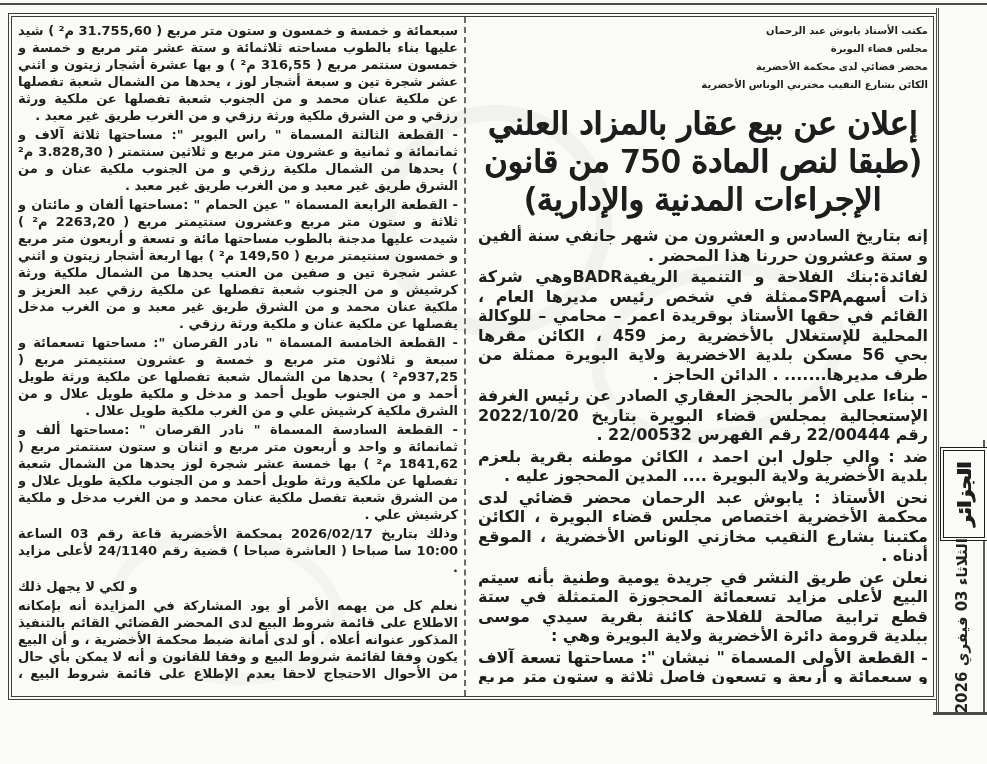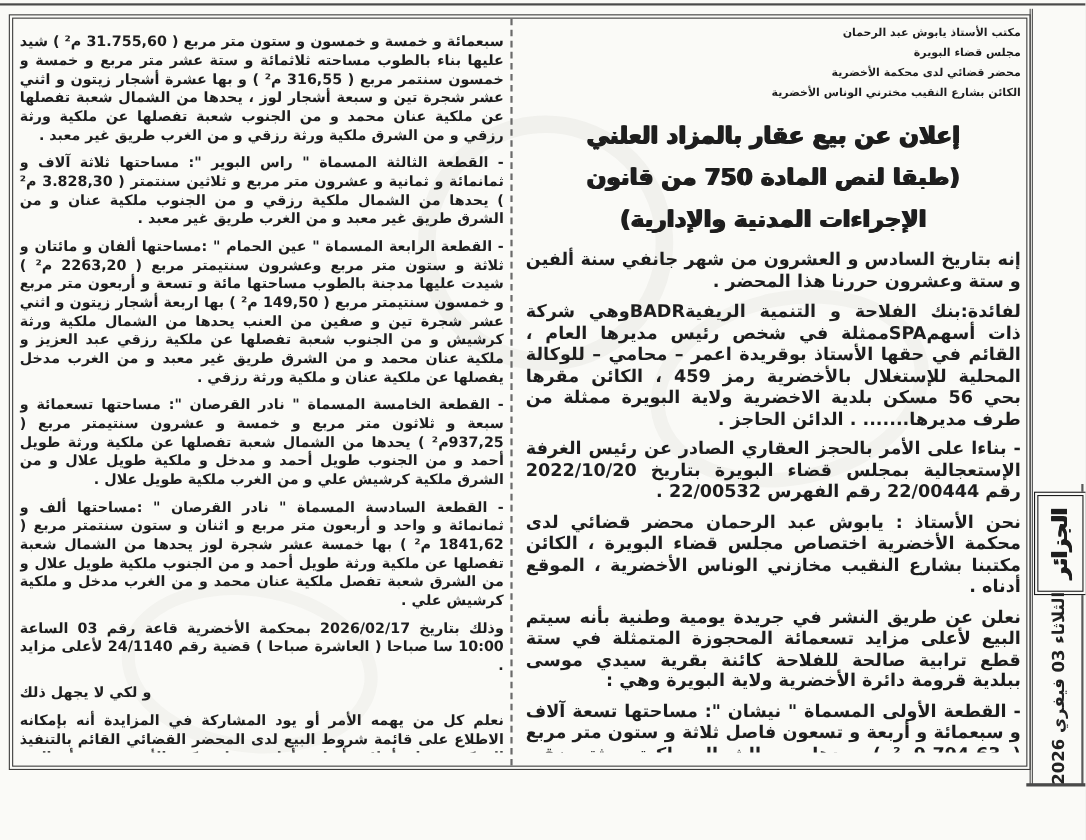--- a/index.html
+++ b/index.html
@@ -21,25 +21,25 @@
   }
   .frame-inner{position:relative;width:100%;height:100%;}
   .col{position:absolute;top:5px;direction:rtl;overflow:hidden;}
   .left-col{left:6px;width:440px;height:662px;}
   .right-col{right:5px;width:450px;height:662px;}
   .col-divider{position:absolute;left:452px;top:0;height:100%;border-left:2px dashed #6a6a6a;}
   
   .office-line{font-size:10px;line-height:18px;font-weight:bold;text-align:right;white-space:nowrap;}
   .headline{text-align:center;margin:10px 0 8px;}
   .headline-line{
-    font-size:21px;line-height:38px;font-weight:bold;
+    font-size:32px;line-height:38px;font-weight:normal;
     text-shadow:.8px 0 0 currentColor,-.8px 0 0 currentColor,0 .5px 0 currentColor;
   }
   
-  .para{margin:8px 0 2px;font-weight:bold;text-align:justify;}
+  .para{margin:0 0 2px;font-weight:bold;text-align:justify;}
   .right-col .para{font-size:16px;line-height:19.5px;}
   .left-col .para{font-size:13px;line-height:17px;}
   .para.centered{text-align:left;}
   
   .side-rule{position:absolute;left:936px;top:8px;height:705px;border-left:3px double #4a4a4a;}
   .side-rule-right{position:absolute;left:983px;top:440px;height:273px;border-left:2px solid #5a5a5a;}
   .side-tick{position:absolute;left:933px;top:712px;width:54px;border-top:3px solid #4a4a4a;}
   .masthead-box{
     position:absolute;left:940px;top:447px;width:40px;height:86px;
     border:4px double #1d1d1d;display:flex;align-items:center;justify-content:center;background:#fafaf7;
@@ -77,20 +77,21 @@
           <div class="office-line">الكائن بشارع النقيب مخترني الوناس الأخضرية</div>
         </div>
         <div class="headline">
           <div class="headline-line">إعلان عن بيع عقار بالمزاد العلني</div>
           <div class="headline-line">(طبقا لنص المادة 750 من قانون</div>
           <div class="headline-line">الإجراءات المدنية والإدارية)</div>
         </div>
         <p class="para">إنه بتاريخ السادس و العشرون من شهر جانفي سنة ألفين و ستة وعشرون حررنا هذا المحضر .</p>
         <p class="para">لفائدة:بنك الفلاحة و التنمية الريفيةBADRوهي شركة ذات أسهمSPAممثلة في شخص رئيس مديرها العام ، القائم في حقها الأستاذ بوقريدة اعمر – محامي – للوكالة المحلية للإستغلال بالأخضرية رمز 459 ، الكائن مقرها بحي 56 مسكن بلدية الاخضرية ولاية البويرة ممثلة من طرف مديرها....... . الدائن الحاجز .</p>
         <p class="para">- بناءا على الأمر بالحجز العقاري الصادر عن رئيس الغرفة الإستعجالية بمجلس قضاء البويرة بتاريخ 2022/10/20 رقم 22/00444 رقم الفهرس 22/00532 .</p>
+        <p class="para">ضد : والي جلول ابن احمد ، الكائن موطنه بقرية بلعزم بلدية الأخضرية ولاية البويرة .... المدين المحجوز عليه .</p>
         <p class="para">نحن الأستاذ : يابوش عبد الرحمان محضر قضائي لدى محكمة الأخضرية اختصاص مجلس قضاء البويرة ، الكائن مكتبنا بشارع النقيب مخازني الوناس الأخضرية ، الموقع أدناه .</p>
         <p class="para">نعلن عن طريق النشر في جريدة يومية وطنية بأنه سيتم البيع لأعلى مزايد تسعمائة المحجوزة المتمثلة في ستة قطع ترابية صالحة للفلاحة كائنة بقرية سيدي موسى ببلدية قرومة دائرة الأخضرية ولاية البويرة وهي :</p>
         <p class="para">- القطعة الأولى المسماة " نيشان ": مساحتها تسعة آلاف و سبعمائة و أربعة و تسعون فاصل ثلاثة و ستون متر مربع ( 9.794,63م² ) يحدها من الشمال ملكية ورثة رزقي العربي و من الجنوب ملكية ورثة بازون و من الشرق طريق معبد و من الغرب ملكية ورثة عنان .</p>
 
       </div>
 
       <div class="col-divider"></div>
 
       <div class="col left-col">
         <p class="para">سبعمائة و خمسة و خمسون و ستون متر مربع ( 31.755,60 م² ) شيد عليها بناء بالطوب مساحته ثلاثمائة و ستة عشر متر مربع و خمسة و خمسون سنتمر مربع ( 316,55 م² ) و بها عشرة أشجار زيتون و اثني عشر شجرة تين و سبعة أشجار لوز ، يحدها من الشمال شعبة تفصلها عن ملكية عنان محمد و من الجنوب شعبة تفصلها عن ملكية ورثة رزقي و من الشرق ملكية ورثة رزقي و من الغرب طريق غير معبد .</p>

